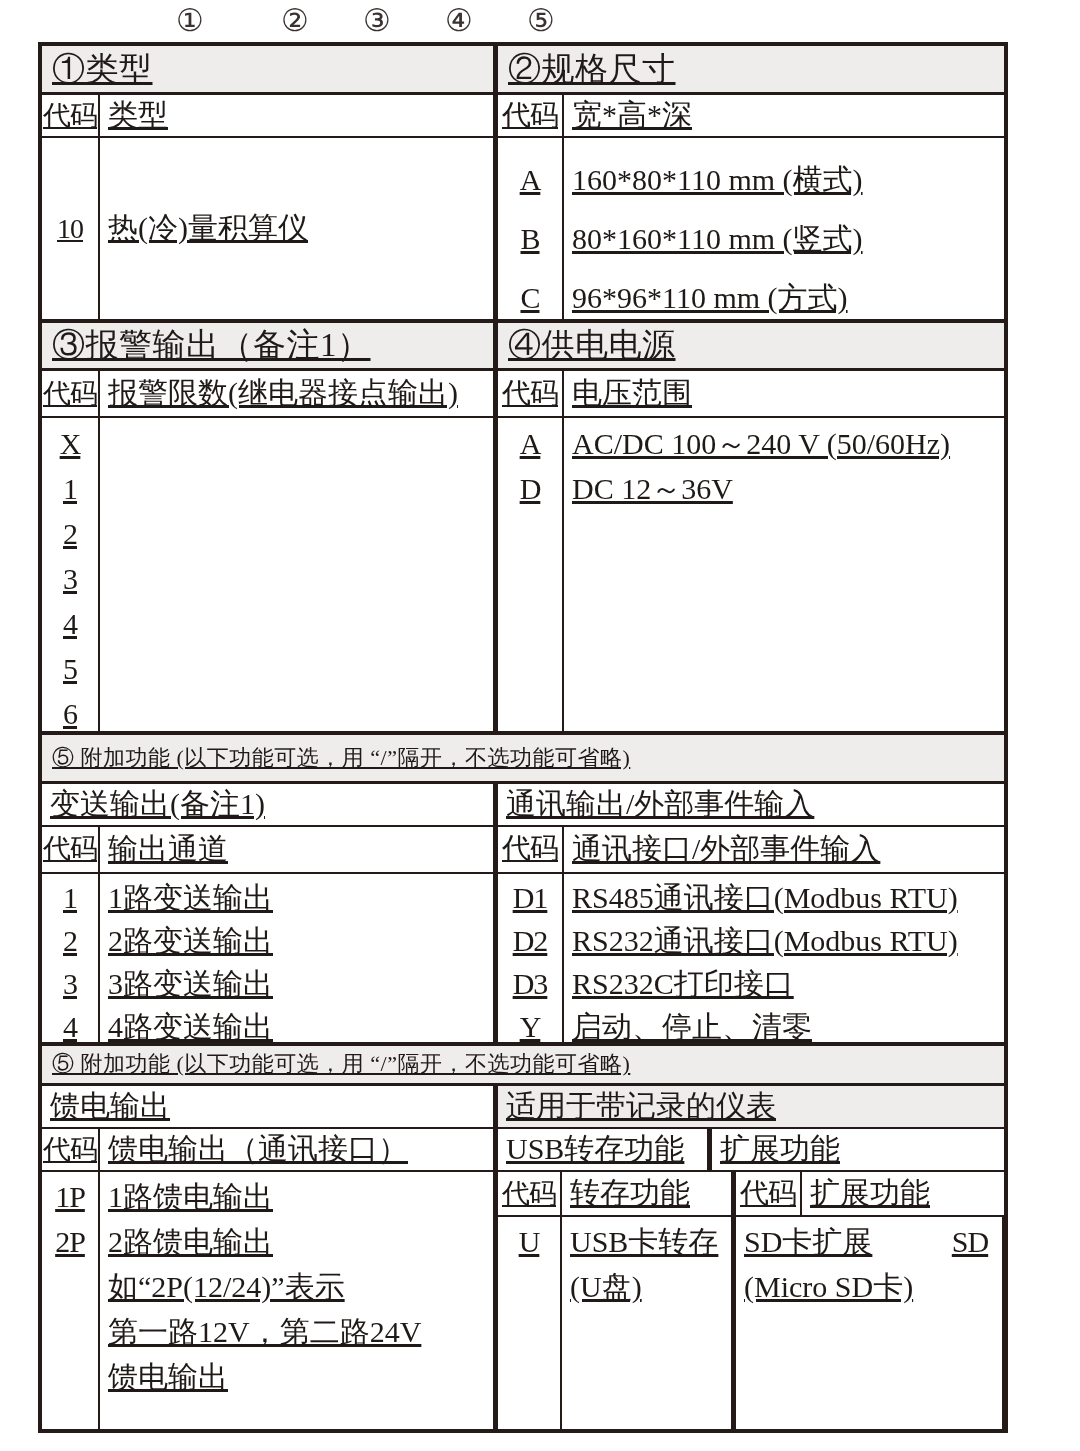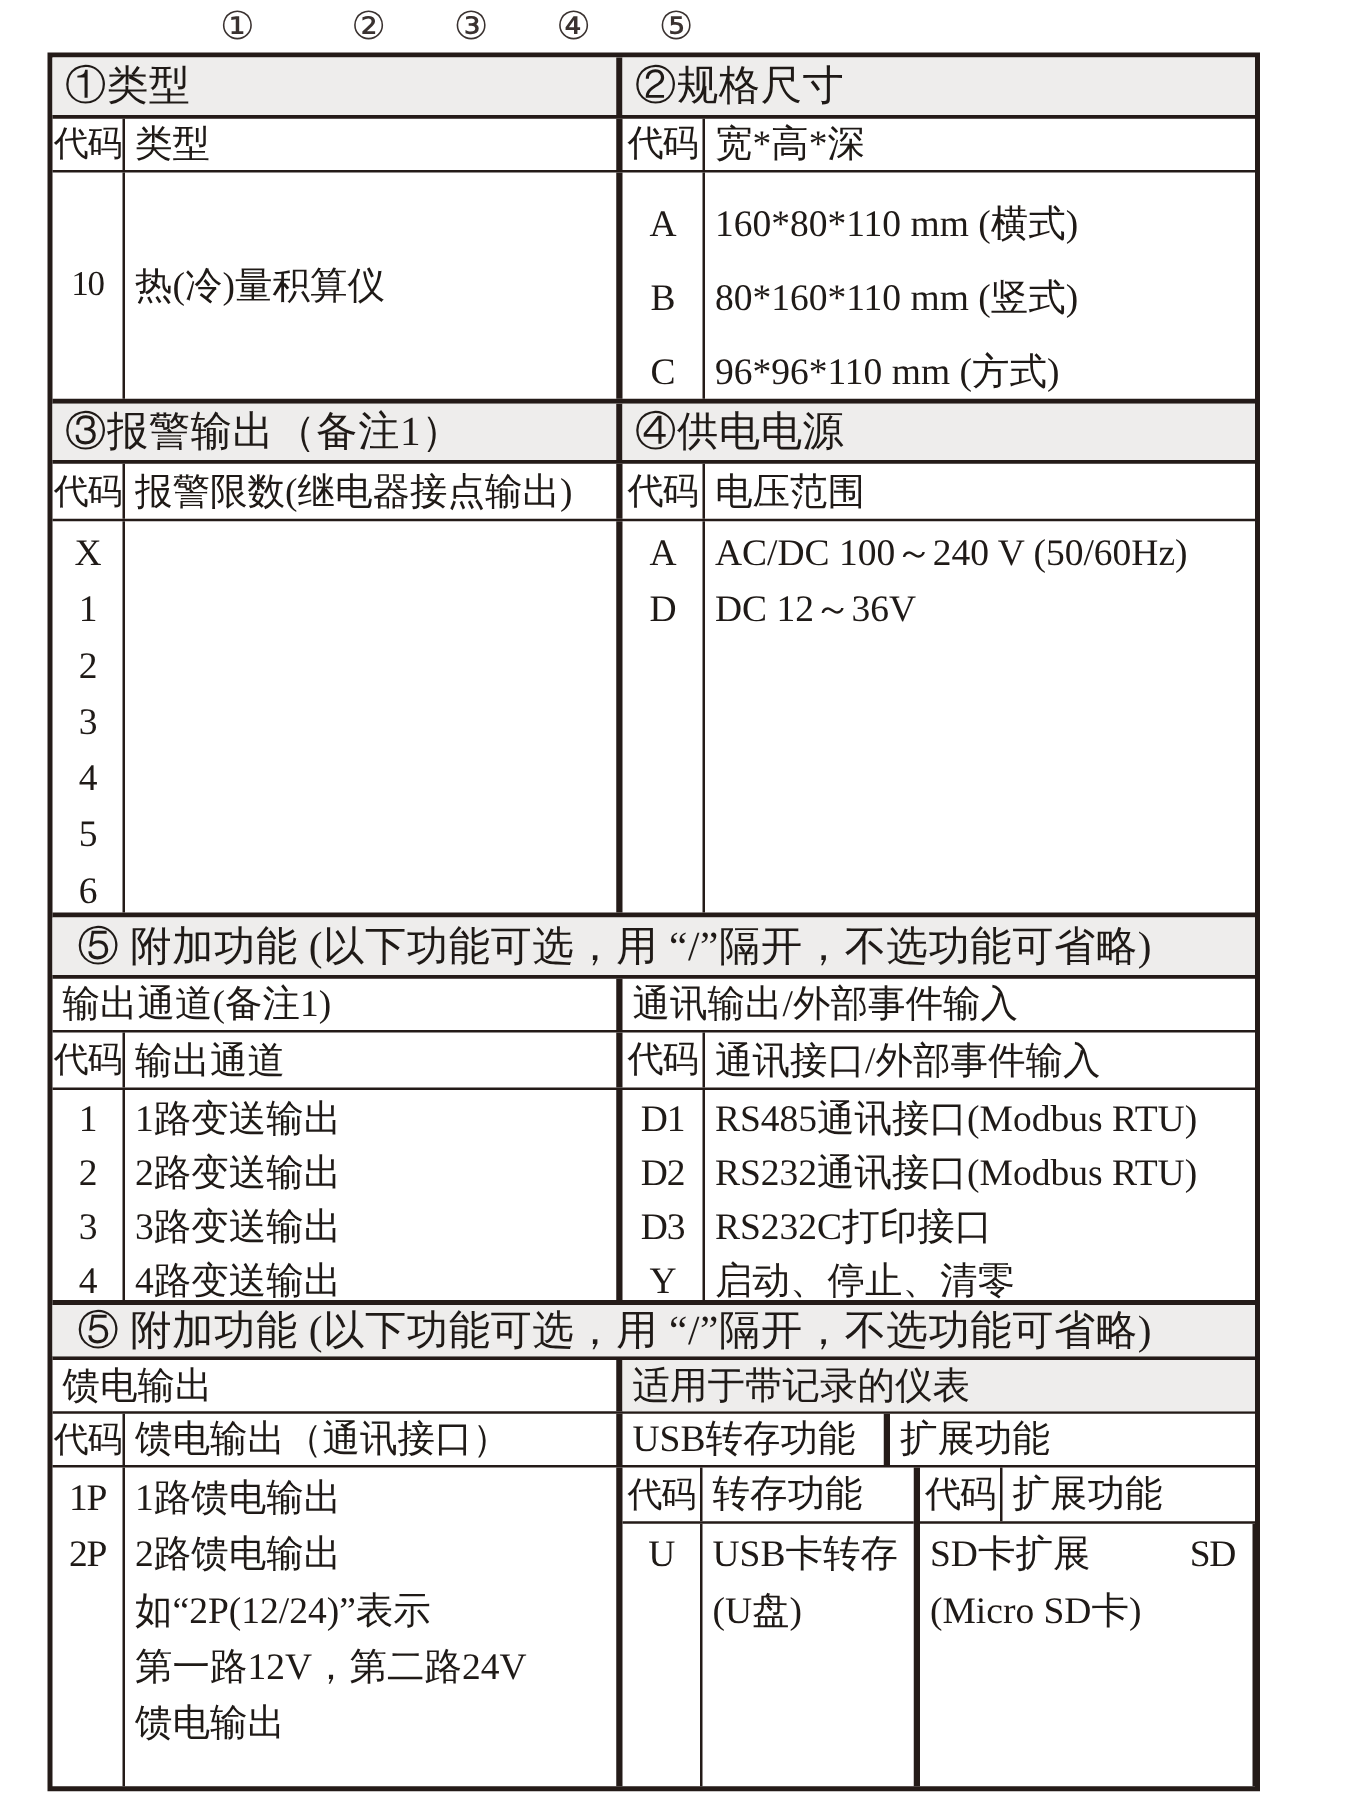--- a/index.html
+++ b/index.html
@@ -13,40 +13,41 @@
   .marks { position:absolute; top:2px; left:0; width:1080px; height:40px; }
   .mark { position:absolute; top:0; width:36px; text-align:center;
           font-size:31px; color:#3a3230; }
   .m1{left:172px}.m2{left:277px}.m3{left:359px}.m4{left:441px}.m5{left:523px}
 
   
   .otable {
     position:absolute; left:38px; top:42px; width:970px; height:1391px;
     border:4px solid #241b18; display:flex; flex-direction:column;
     background:#fff;
+    text-decoration:underline;
   }
   .row { display:flex; width:100%; }
   .bb2 { border-bottom:2px solid #241b18; }
   .bb3 { border-bottom:3px solid #241b18; }
   .bb4 { border-bottom:4px solid #241b18; }
   .r-a1{height:53px}.r-a2{height:45px}.r-a3{height:185px}
   .r-b1{height:50px}.r-b2{height:50px}.r-b3{height:317px}
   .r-c1{height:53px}.r-c2{height:45px}.r-c3{height:50px}.r-c4{height:172px}
   .r-d1{height:44px}.r-d2{height:44px}.r-d3{height:46px}.r-d4{height:277px}
 
   .gray { background:#eeedec; }
 
   .hl { width:456px; border-right:5px solid #241b18; display:flex; flex-shrink:0; }
   .hr { flex:1; display:flex; }
 
   .cell { display:flex; align-items:center; padding-left:8px; font-size:30px;
           overflow:hidden; white-space:nowrap; }
   .title-cell { font-size:33px; padding-left:10px; letter-spacing:0.5px; }
-  .full-title { width:100%; display:flex; align-items:center; padding-left:20px;
-                font-size:33px; letter-spacing:0.5px; }
+  .full-title { width:100%; display:flex; align-items:center; padding-left:10px;
+                font-size:22px; letter-spacing:0.5px; }
 
   .code58 { width:58px; border-right:2px solid #241b18; flex-shrink:0;
             justify-content:center; padding-left:0; font-size:28px; letter-spacing:-1px; }
   .code66 { width:66px; border-right:2px solid #241b18; flex-shrink:0;
             justify-content:center; padding-left:0; font-size:29px; letter-spacing:-1px; }
   .desc { flex:1; }
 
   
   .lines { display:block; padding-left:0; }
   .lines .ln { white-space:nowrap; overflow:hidden; padding-left:8px; font-size:30px; }
@@ -151,21 +152,21 @@
         <div class="ln">DC 12～36V</div>
       </div>
     </div>
   </div>
 
   <div class="row r-c1 bb3">
     <div class="gray full-title">⑤ 附加功能 (以下功能可选，用 “/”隔开，不选功能可省略)</div>
   </div>
 
   <div class="row r-c2 bb2">
-    <div class="hl cell">输出通道(备注1)</div>
+    <div class="hl cell">变送输出(备注1)</div>
     <div class="hr cell">通讯输出/外部事件输入</div>
   </div>
 
   <div class="row r-c3 bb2">
     <div class="hl">
       <div class="cell code58">代码</div>
       <div class="cell desc">输出通道</div>
     </div>
     <div class="hr">
       <div class="cell code66">代码</div>

